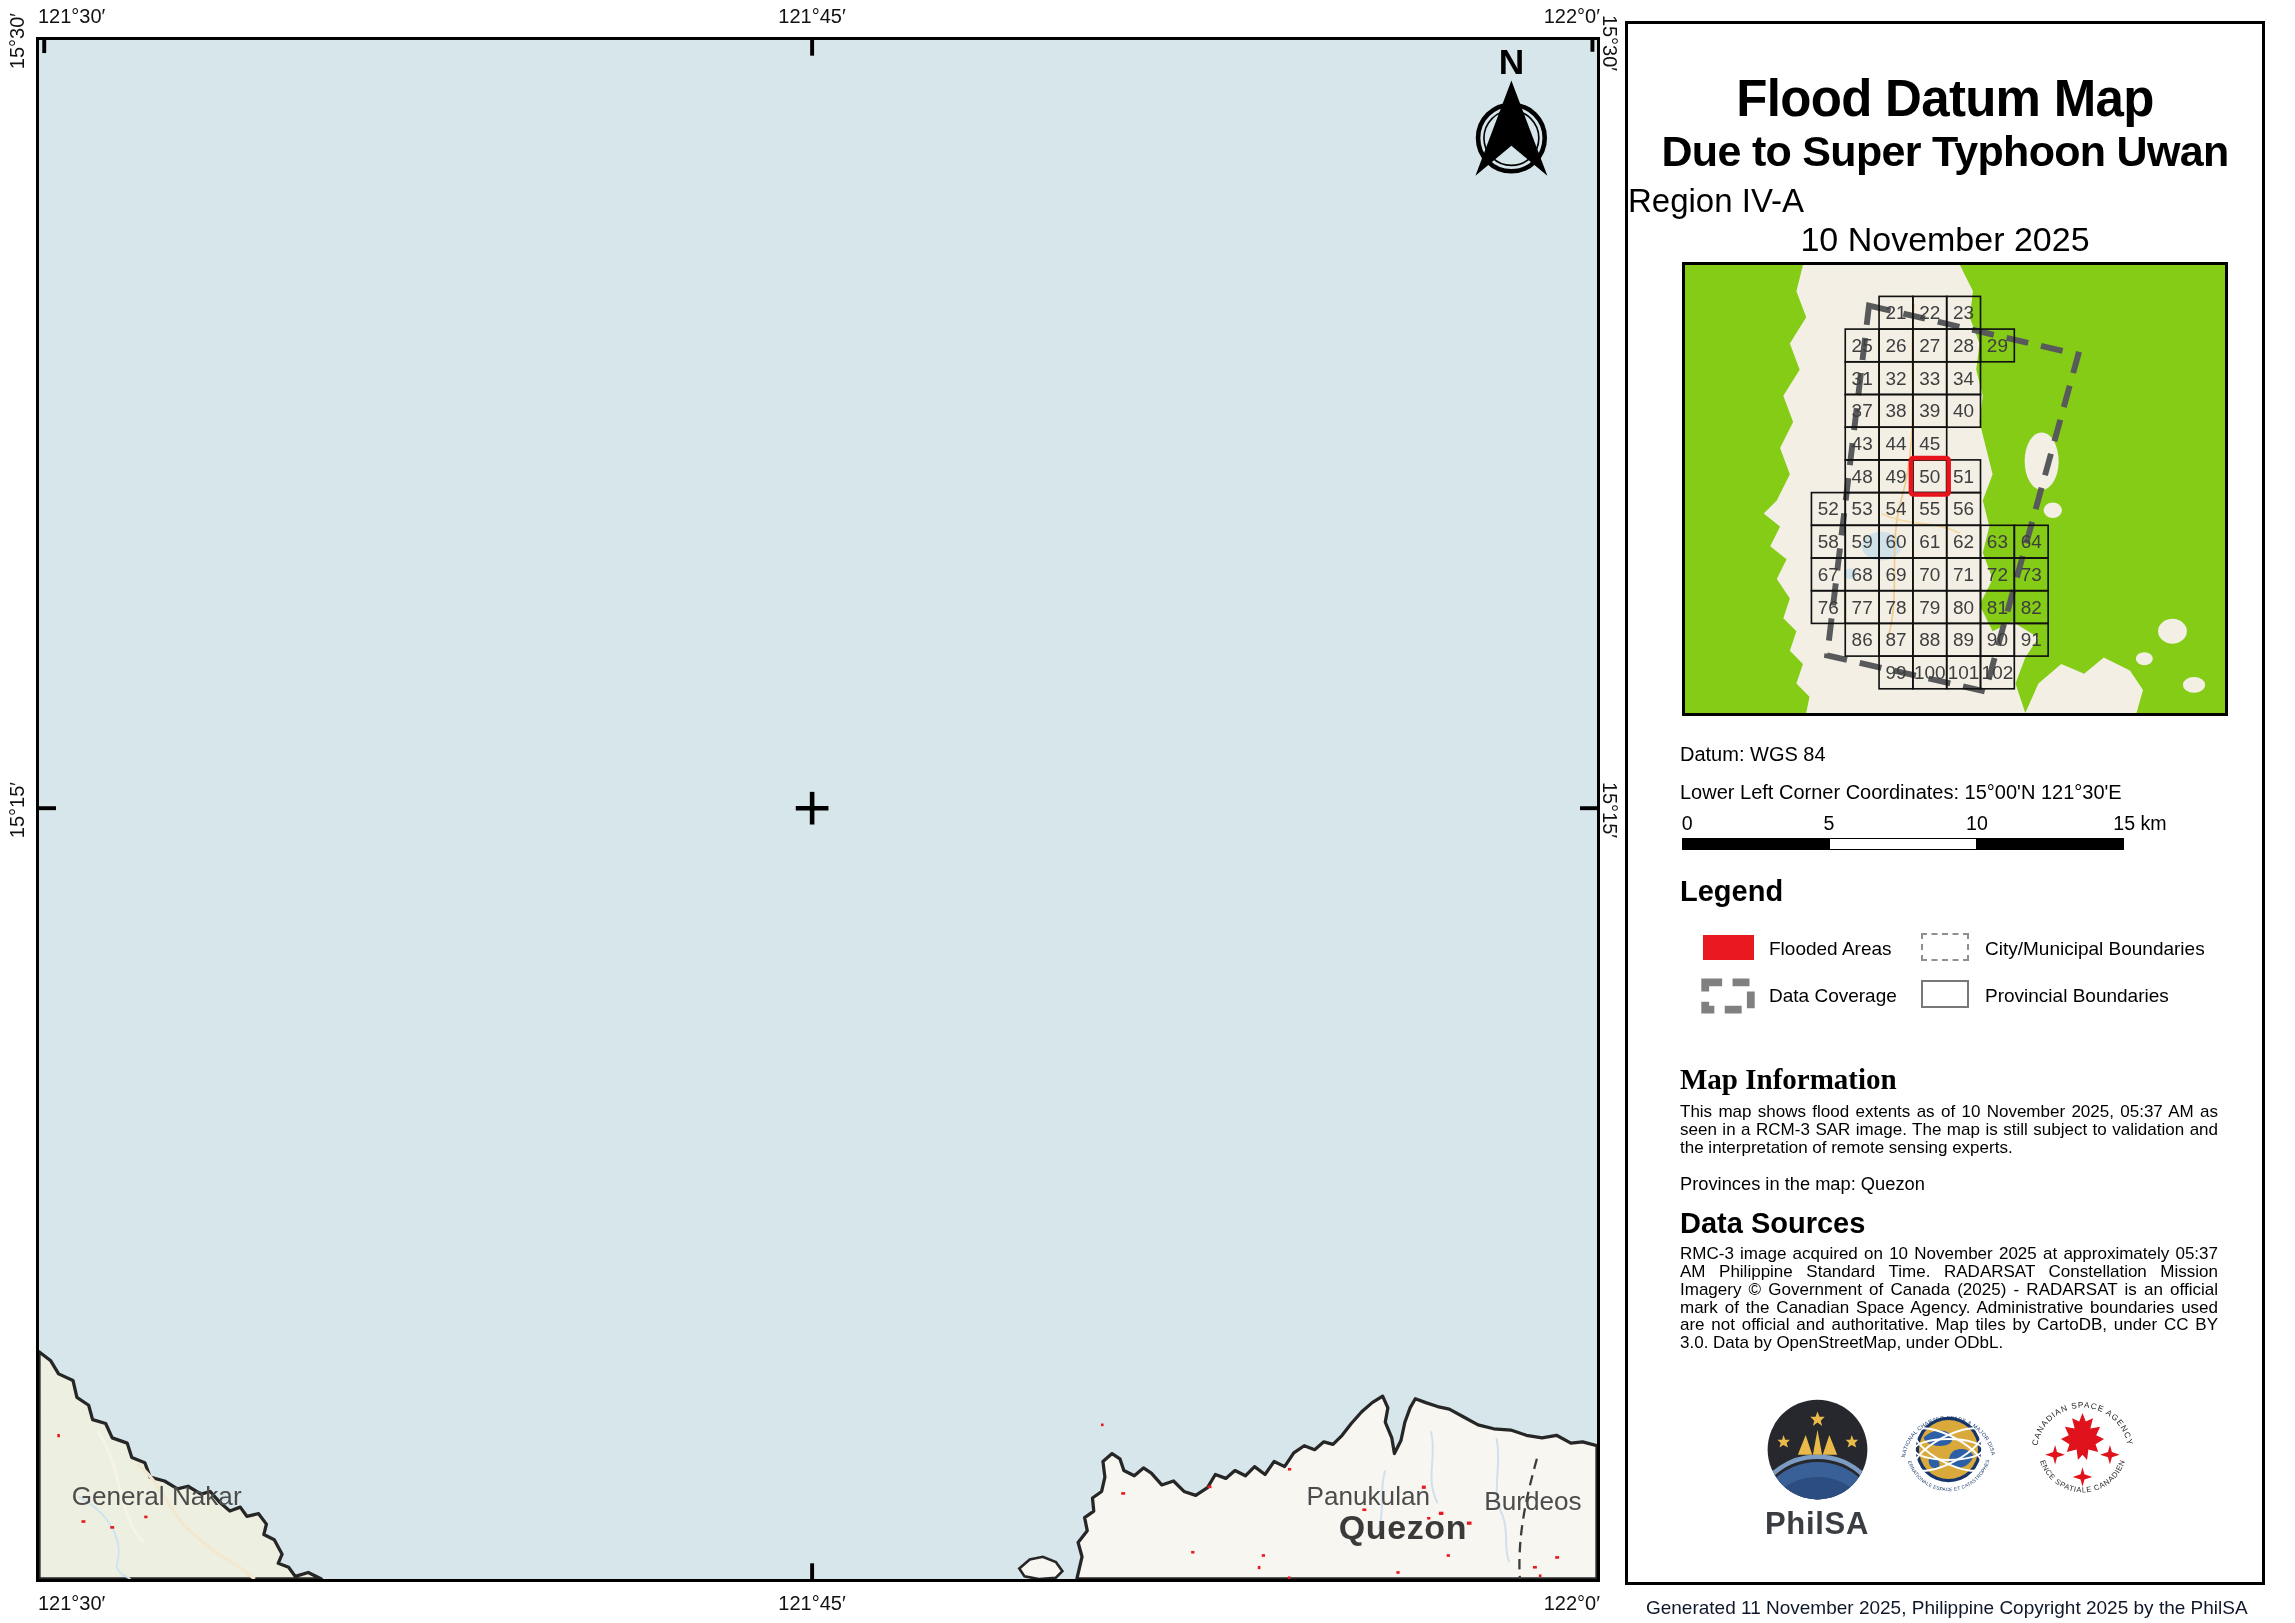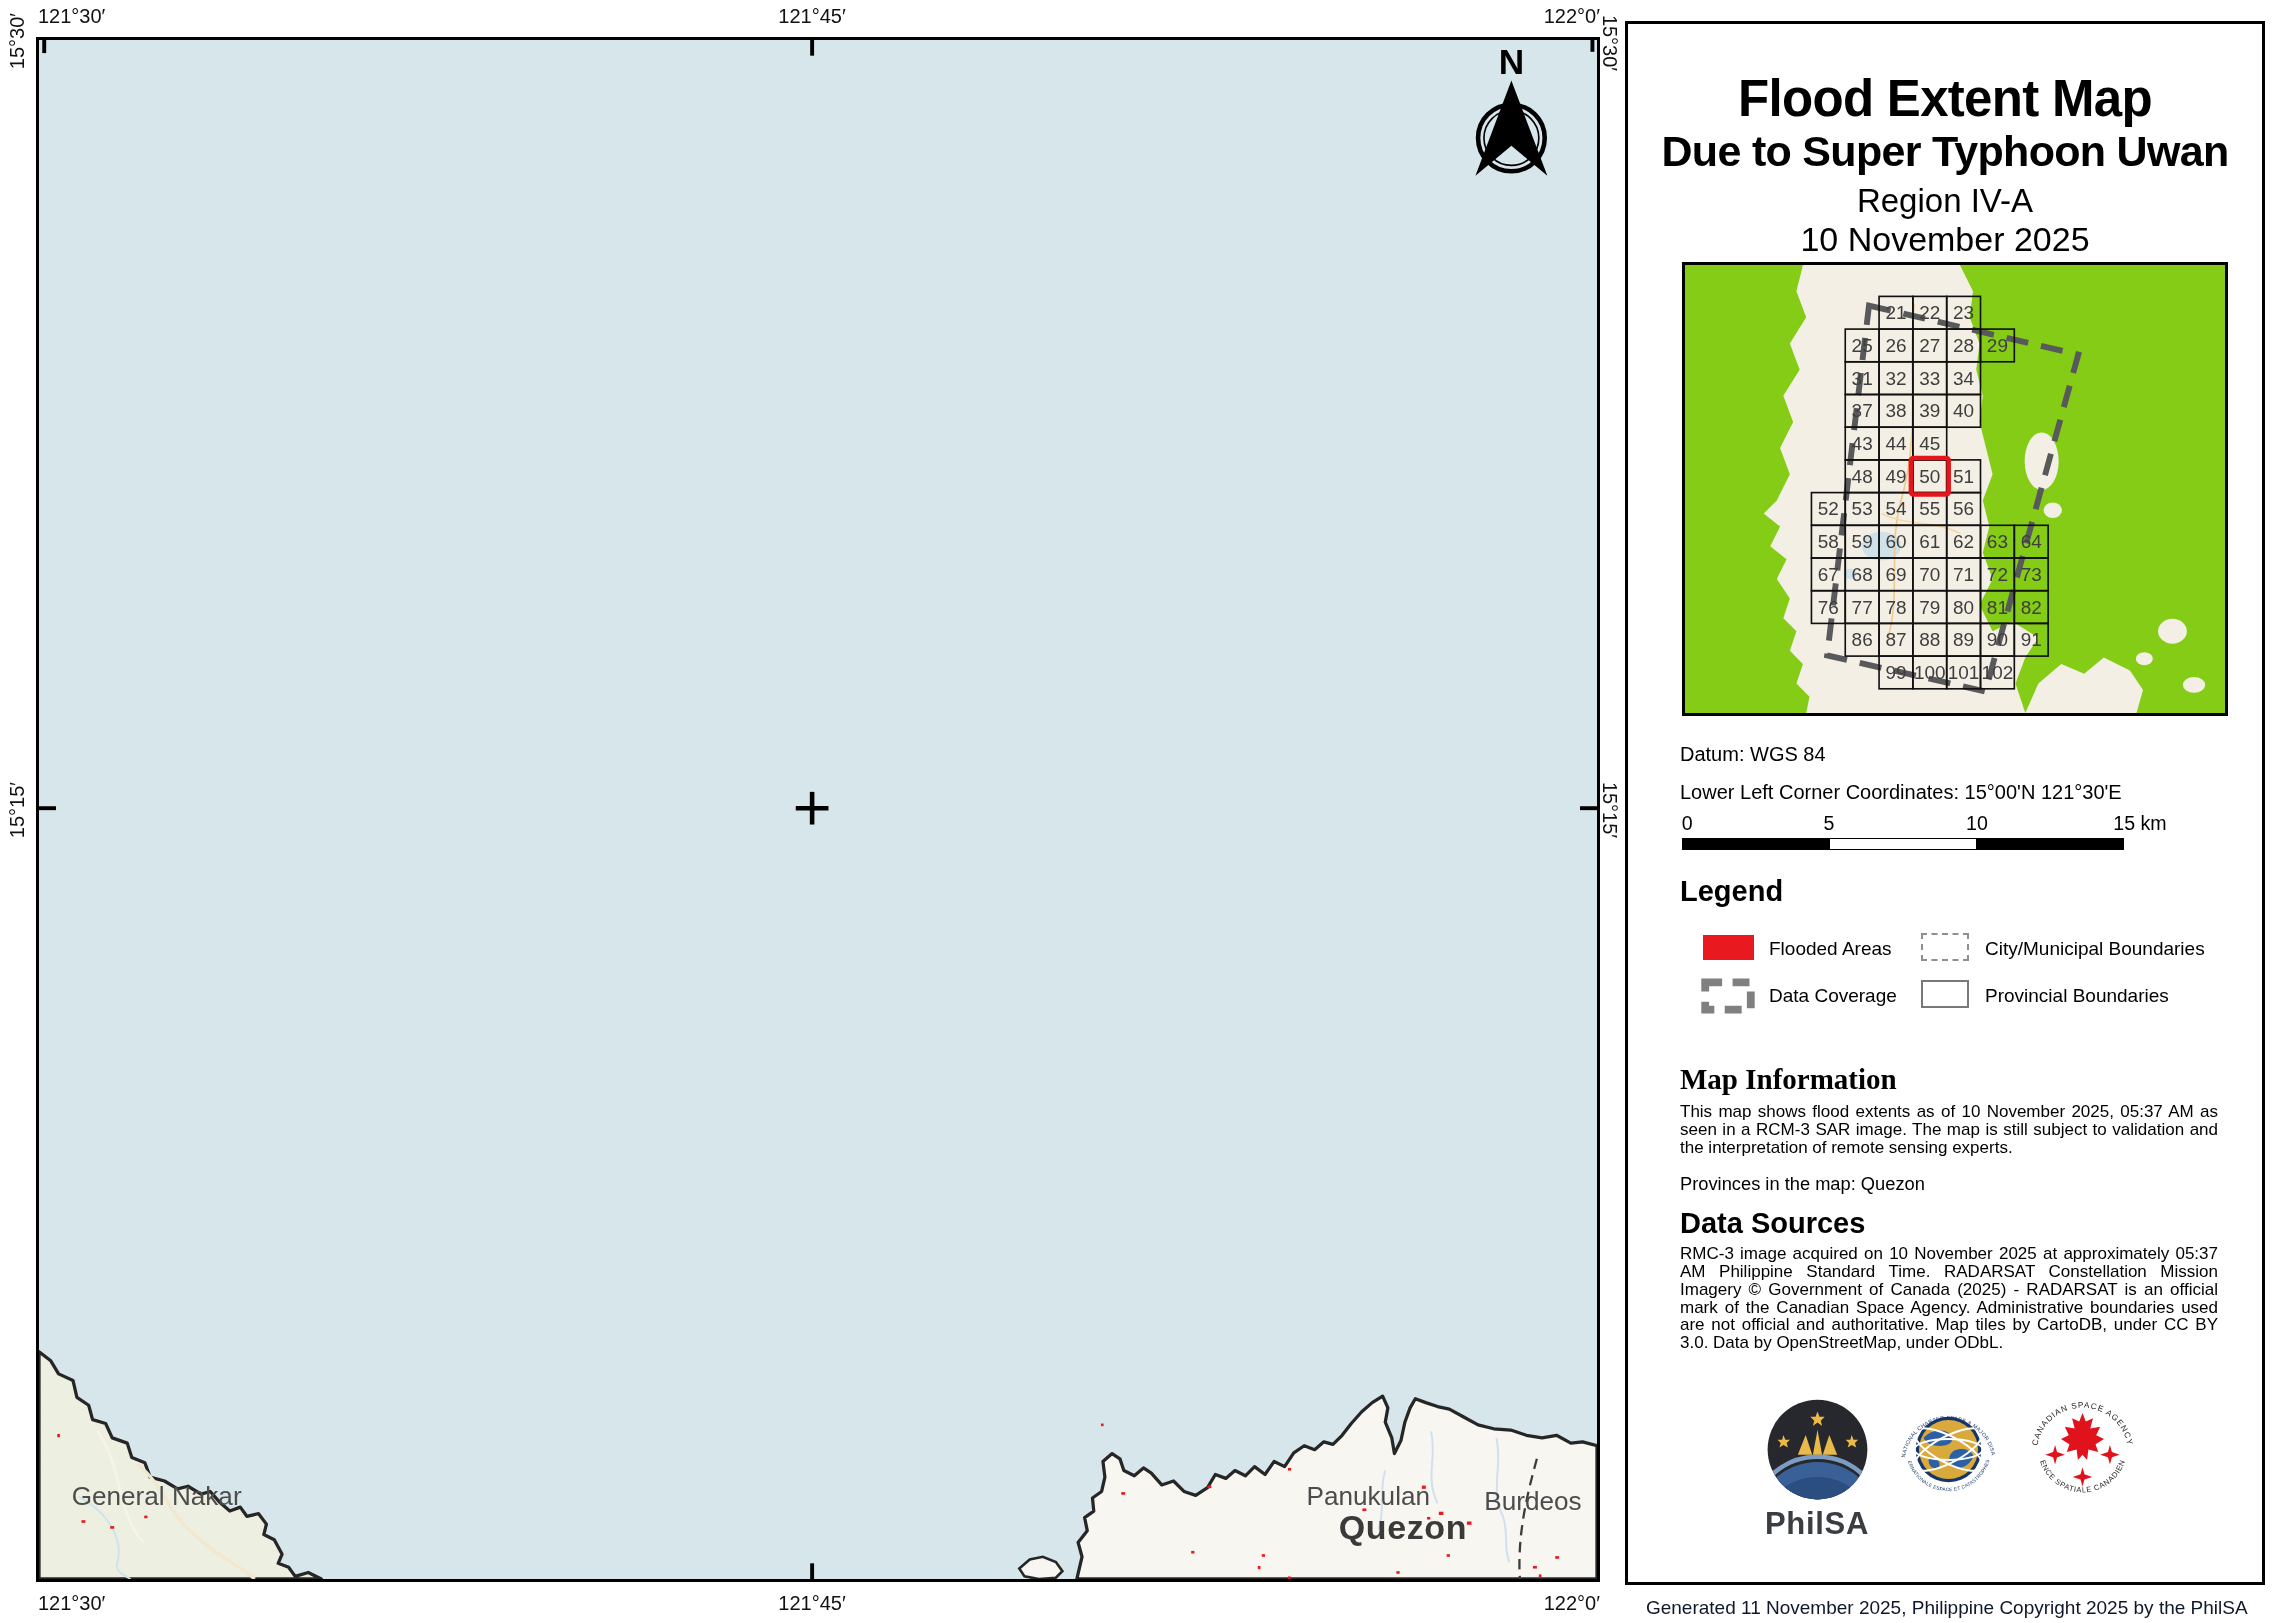--- a/index.html
+++ b/index.html
@@ -21,21 +21,21 @@
   .muni-label{font-size:40px;fill:#4c4c4c;}
   .prov-label{font-size:52px;font-weight:bold;fill:#3a3a3a;letter-spacing:1px;}
   
   #panel{
     position:absolute;left:1625px;top:21px;width:640px;height:1564px;
     border:3.3px solid #000;box-sizing:border-box;background:#fff;
   }
   .p-abs{position:absolute;}
   .title1{width:100%;text-align:center;font-size:51px;font-weight:bold;color:#000;letter-spacing:-0.7px;}
   .title2{width:100%;text-align:center;font-size:43px;font-weight:bold;color:#000;letter-spacing:-0.7px;}
-  .subtitle{width:100%;text-align:center;font-size:33px;color:#000;}
+  .subtitle{width:100%;font-size:33px;color:#000;}
   .datetitle{width:100%;text-align:center;font-size:34px;color:#000;}
   #inset-box{
     position:absolute;left:54px;top:238px;width:540px;height:448px;
     border:3.3px solid #000;box-sizing:content-box;background:#84cc16;overflow:hidden;
   }
   #inset-box svg{display:block;width:100%;height:100%;}
   .panel-line{font-size:20px;color:#000;}
   .sb-label{position:absolute;font-size:19.6px;color:#000;transform:translateX(-50%);white-space:nowrap;}
   .sb-bar{position:absolute;height:11.8px;border:1.3px solid #000;box-sizing:border-box;display:flex;}
   .sb-seg{height:100%;}
@@ -142,21 +142,21 @@
       <line x1="2358" y1="1176" x2="2384" y2="1176"></line>
     </g>
     <g stroke="#000" stroke-width="7">
       <line x1="1158" y1="1176" x2="1208" y2="1176"></line>
       <line x1="1183" y1="1151" x2="1183" y2="1201"></line>
     </g>
   </svg>
 </div>
 
 <div id="panel">
-  <div class="p-abs title1" style="top:45px;left:0;">Flood Extent Map</div>
+  <div class="p-abs title1" style="top:45px;left:0;">Flood Datum Map</div>
   <div class="p-abs title2" style="top:103px;left:0;">Due to Super Typhoon Uwan</div>
   <div class="p-abs subtitle" style="top:158px;left:0;">Region IV-A</div>
   <div class="p-abs datetitle" style="top:196px;left:0;">10 November 2025</div>
 
   <div id="inset-box">
     <svg viewBox="0 0 825 685">
       <g>
         <path d="M 180 0 L 170 40 L 185 80 L 160 120 L 175 160 L 150 200 L 165 240 L 145 280 L 160 320
                  L 140 360 L 120 380 L 145 400 L 130 430 L 155 450 L 140 480 L 160 510 L 150 540
                  L 170 560 L 160 590 L 180 610 L 170 640 L 190 660 L 185 685

